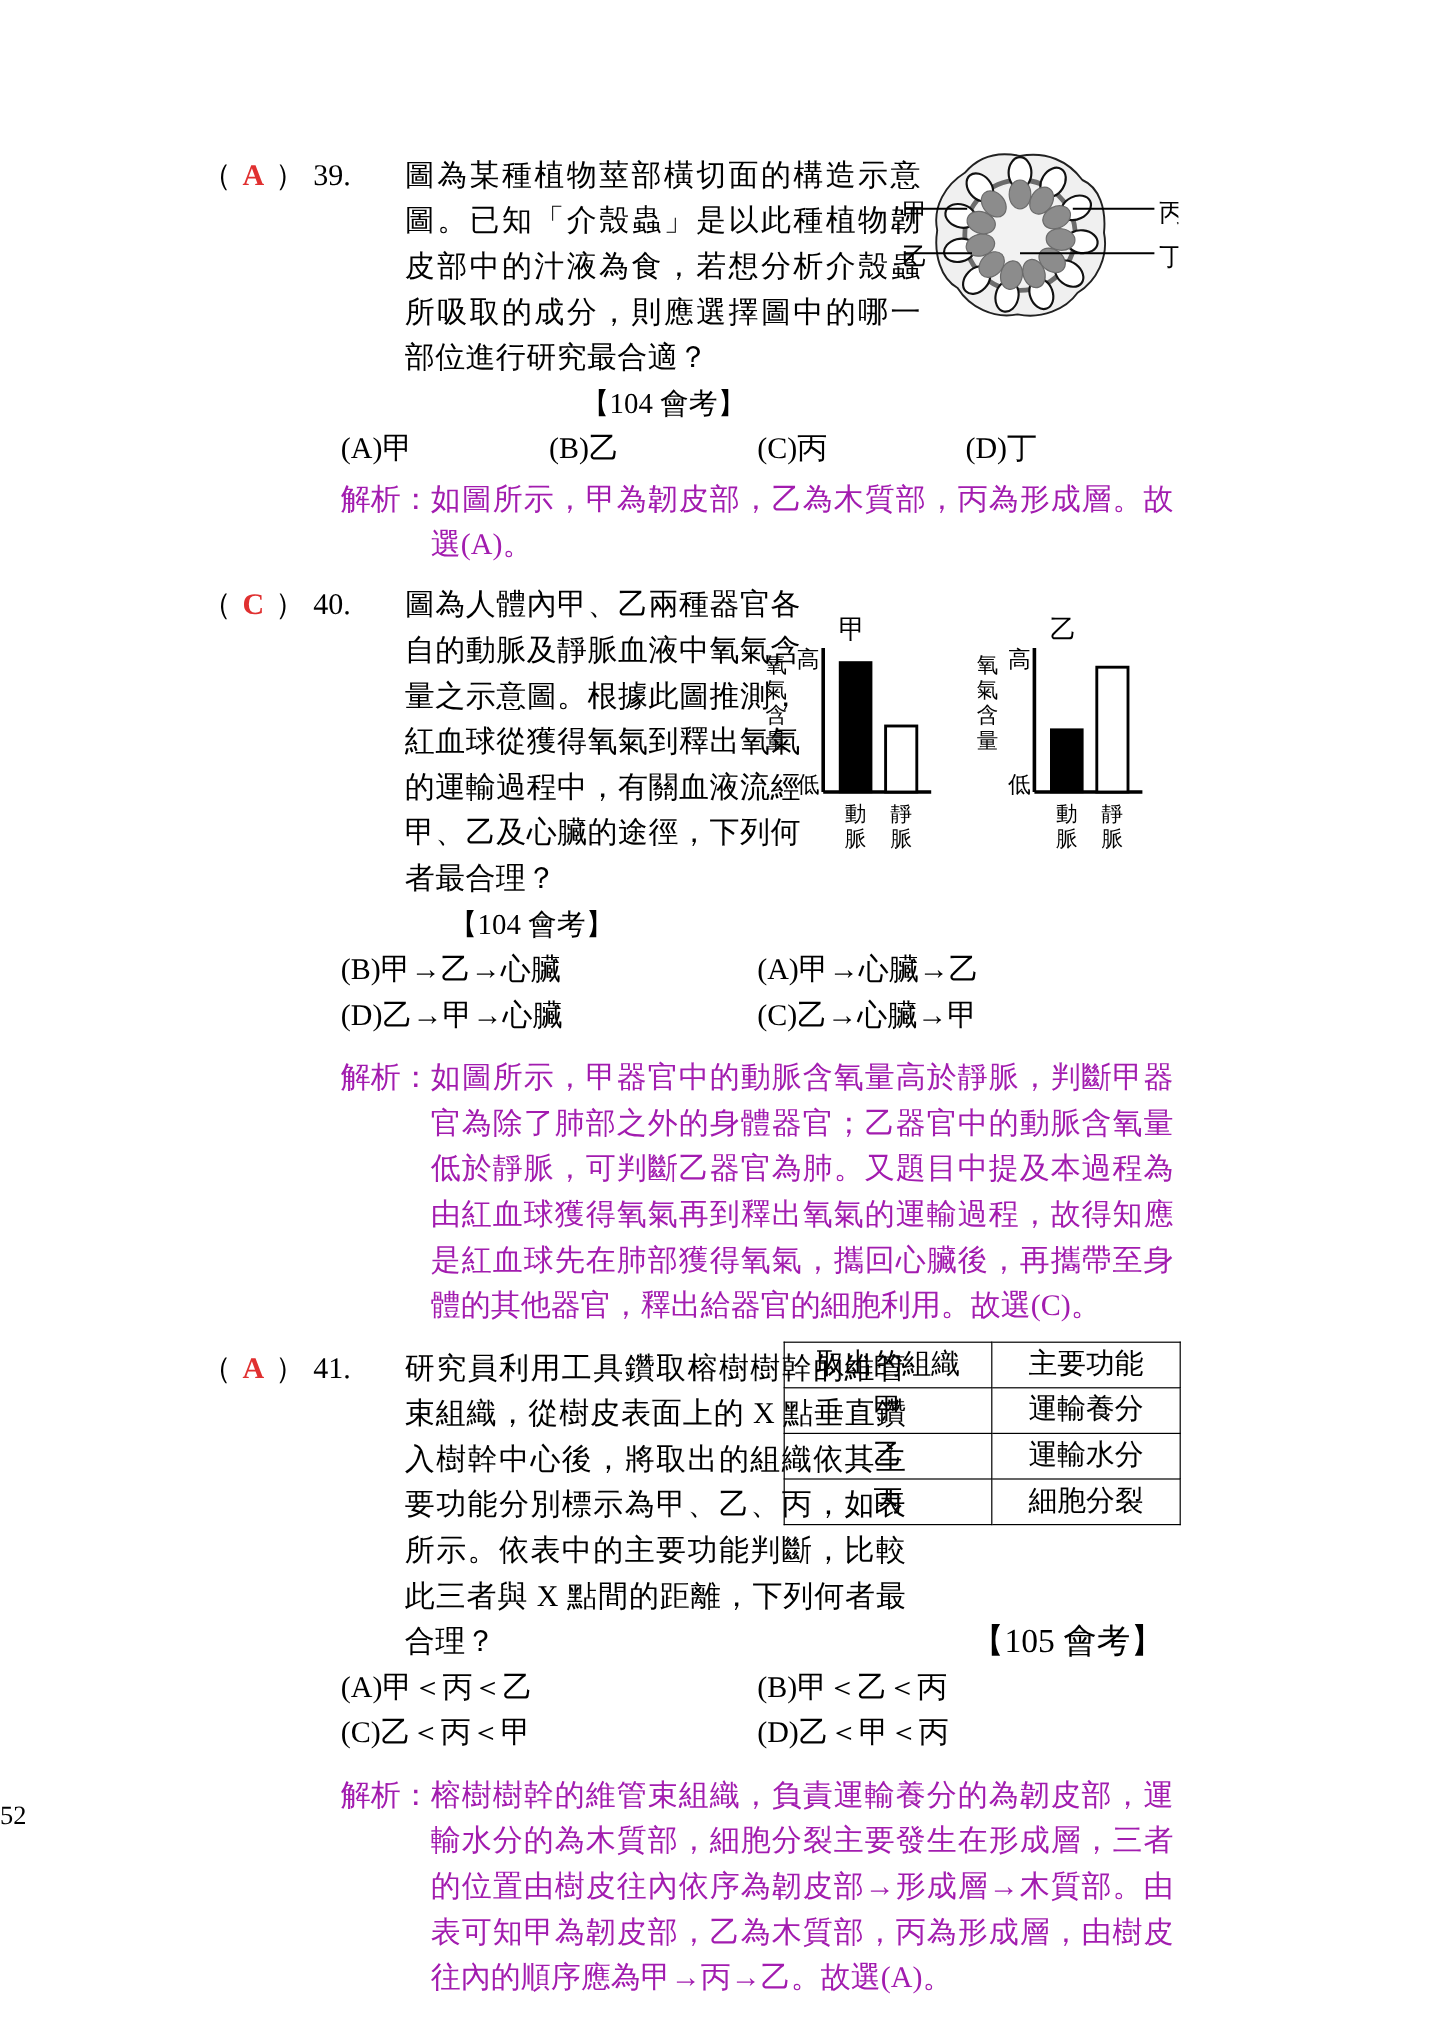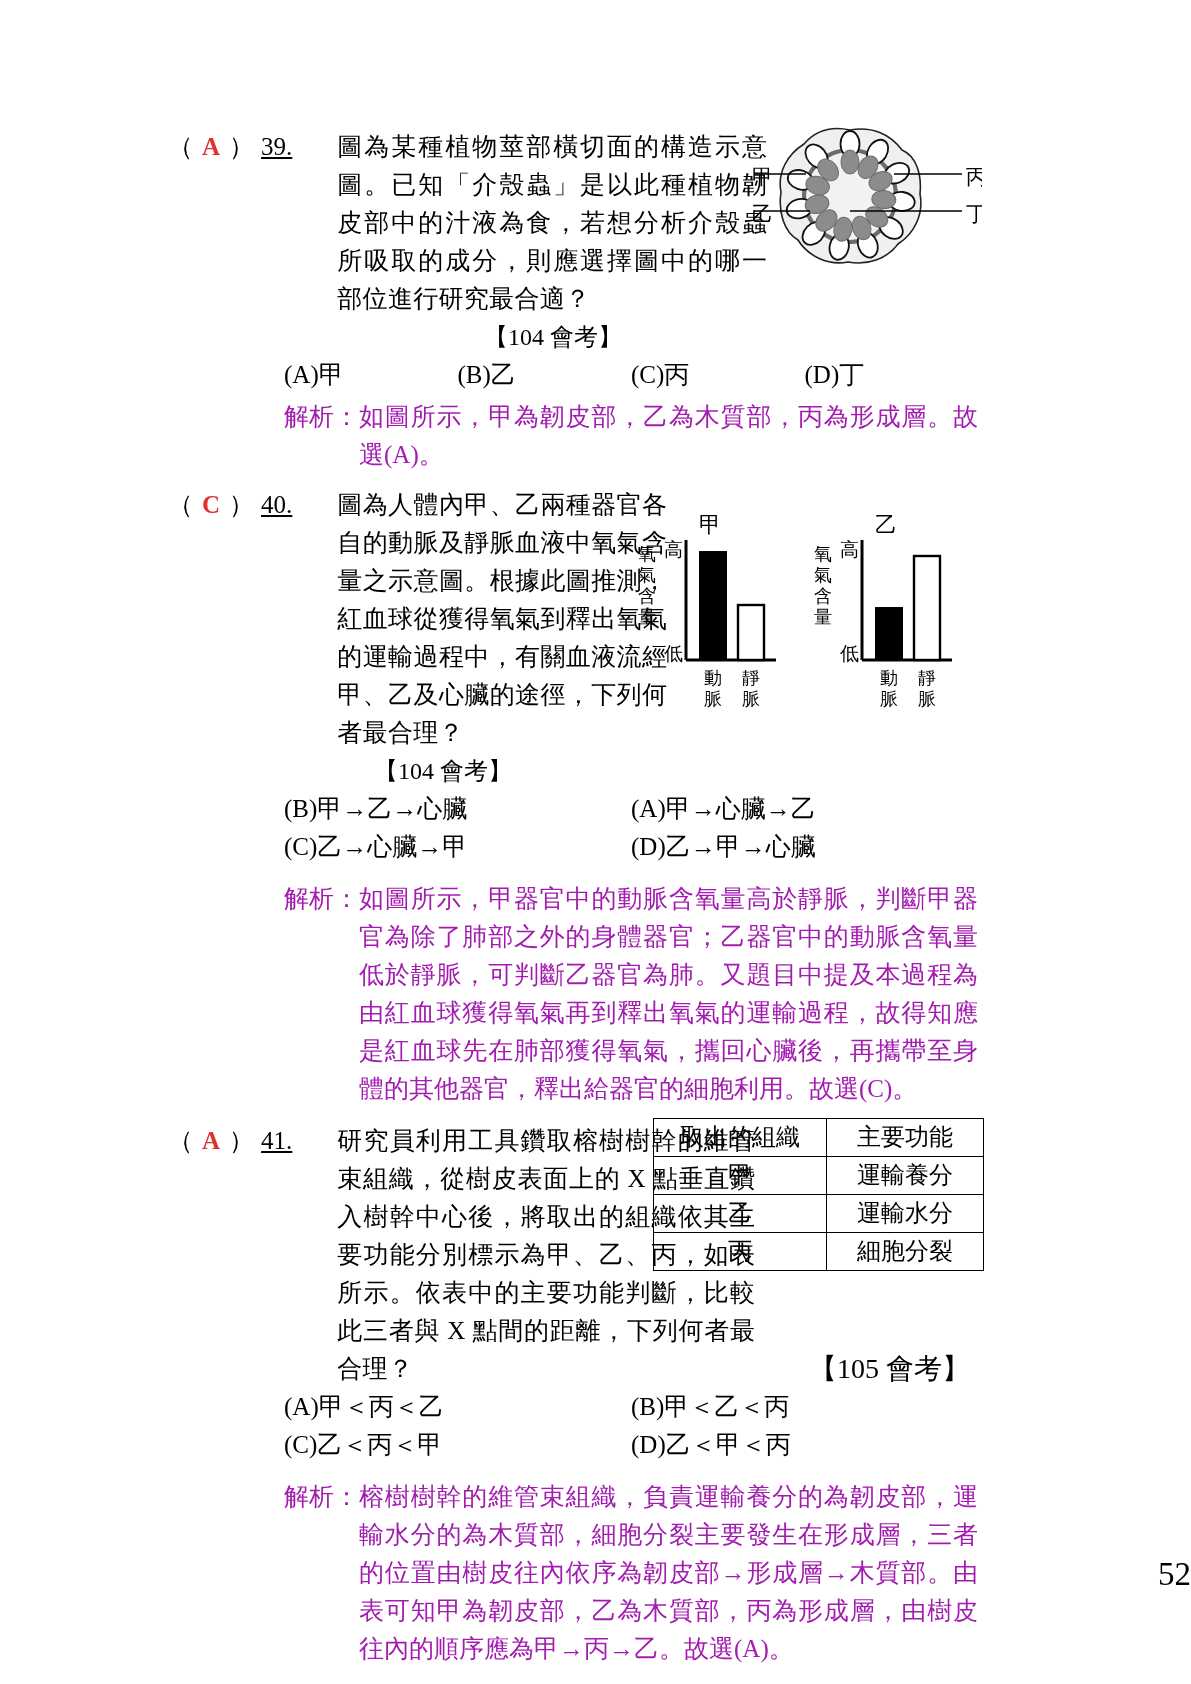--- a/index.html
+++ b/index.html
@@ -49,21 +49,20 @@
     color: #e03030;
     font-weight: bold;
     padding: 0 9px;
     font-size: 25px;
   }
   .qnum {
     margin-left: 7px;
     margin-right: 5px;
     font-size: 25px;
     white-space: nowrap;
-    text-decoration: underline;
   }
   .qtext {
     font-size: 25px;
     line-height: 38px;
     letter-spacing: 0.3px;
     text-align: justify;
     margin-left: 40px;
   }
 
   
@@ -150,23 +149,23 @@
     line-height: 33px;
     white-space: nowrap;
   }
   table.tissue td.c1 { width: 152px; }
   table.tissue td.c2 { width: 136px; }
 
   .pagenum {
     position: absolute;
     left: 0;
     right: 0;
-    top: 1556px;
-    text-align: right;
-    font-size: 33px;
+    top: 1500px;
+    text-align: left;
+    font-size: 22px;
   }
 </style>
 </head>
 <body>
 
 <div class="page">
   <div class="content">
 
     <div class="qblock">
 
@@ -323,22 +322,22 @@
       </div>
 
       <div class="source-left" style="padding-left:90px;">【104 會考】</div>
 
       <div class="opts">
         <div class="opt-row">
           <span class="opt">(B)甲→乙→心臟</span>
           <span class="opt">(A)甲→心臟→乙</span>
         </div>
         <div class="opt-row">
+          <span class="opt">(D)乙→甲→心臟</span>
           <span class="opt">(C)乙→心臟→甲</span>
-          <span class="opt">(D)乙→甲→心臟</span>
         </div>
       </div>
 
       <div class="explain" style="margin-top:14px;">
         <span class="explain-label">解析：</span>
         <span class="explain-text">如圖所示，甲器官中的動脈含氧量高於靜脈，判斷甲器官為除了肺部之外的身體器官；乙器官中的動脈含氧量低於靜脈，可判斷乙器官為肺。又題目中提及本過程為由紅血球獲得氧氣再到釋出氧氣的運輸過程，故得知應是紅血球先在肺部獲得氧氣，攜回心臟後，再攜帶至身體的其他器官，釋出給器官的細胞利用。故選(C)。</span>
       </div>
     </div>
 
     <div class="qblock" style="margin-top:14px;">

